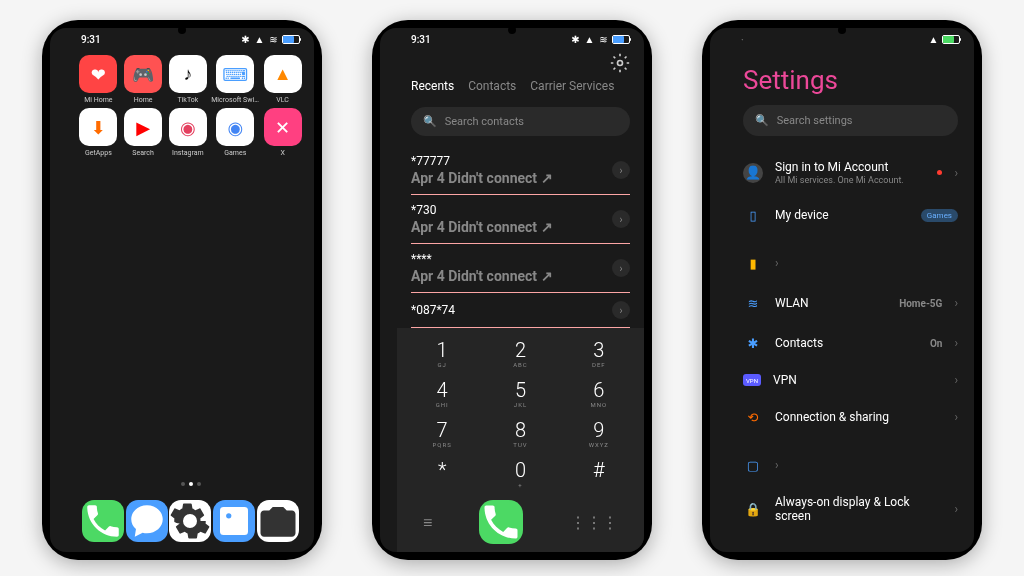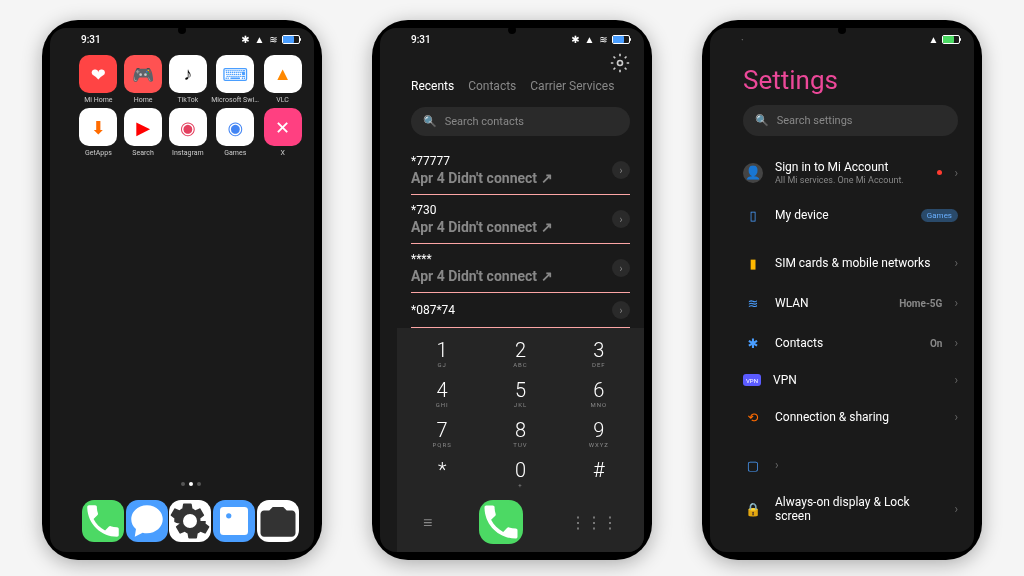--- a/index.html
+++ b/index.html
@@ -327,23 +327,20 @@
           <div class="setting-icon" style="color:#4a9eff">▯</div>
           <div class="setting-main">
             <div class="setting-label">My device</div>
           </div>
           <div class="setting-badge">Games</div>
         </div>
         <div class="divider"></div>
         <div id="settings-items">
             <div class="setting-item">
               <div class="setting-icon" style="color:#ffb800">▮</div>
-      <div class="setting-main">
-                <div class="setting-label">SIM cards &amp; mobile networks</div>
-              </div>
 
       <div class="setting-chevron">›</div>
             </div>
             <div class="setting-item">
               <div class="setting-icon" style="color:#4a9eff">≋</div>
       <div class="setting-main">
                 <div class="setting-label">WLAN</div>
               </div>
       <div class="setting-value">Home-5G</div>
       <div class="setting-chevron">›</div>

